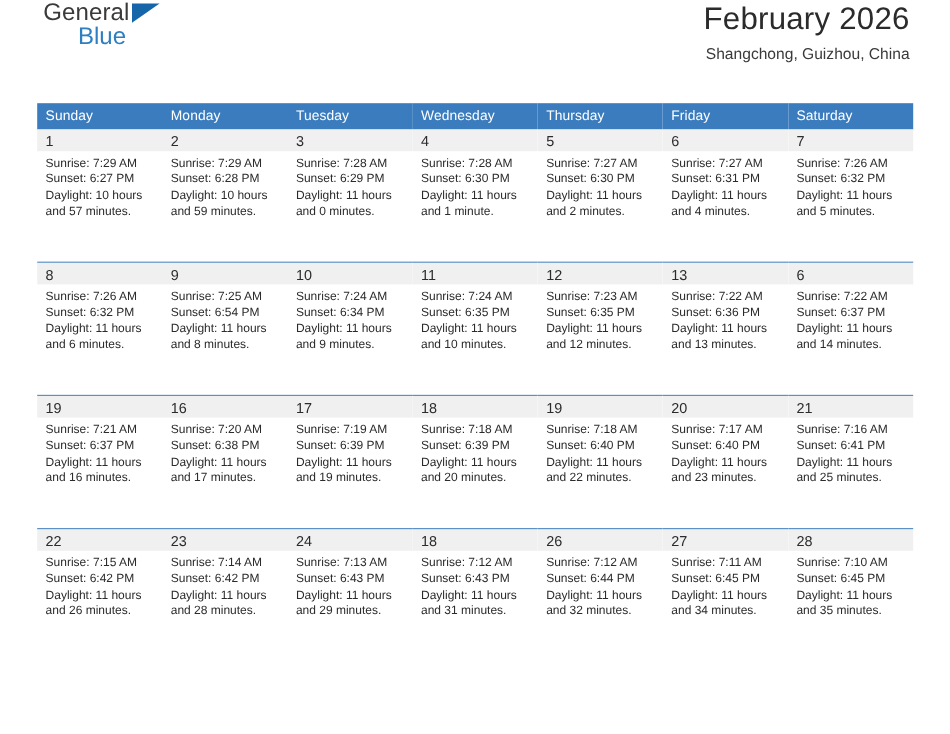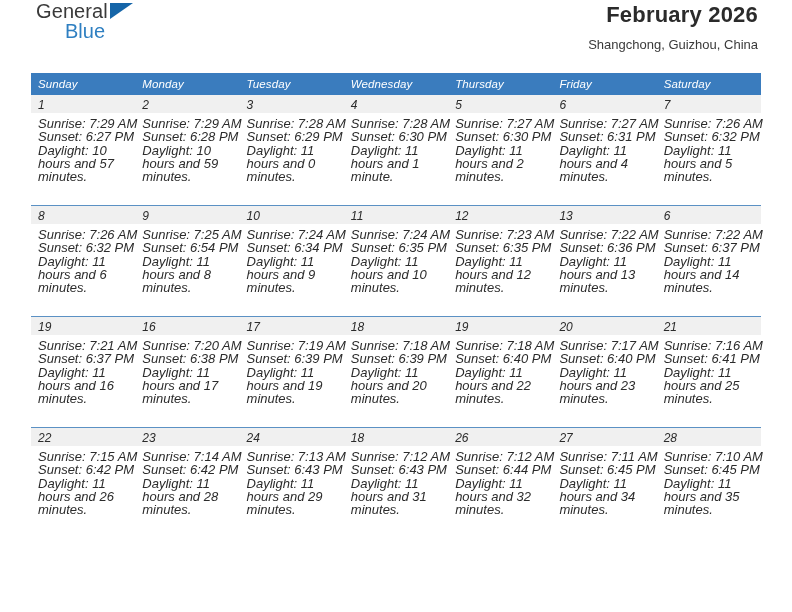--- a/index.html
+++ b/index.html
@@ -60,42 +60,41 @@
     height: 0;
     border-left: 23px solid #1565a8;
     border-bottom: 16px solid transparent;
   }
 
   .title-block {
     text-align: right;
     padding-right: 3px;
   }
   .cal-title {
-    font-size: 22px;
+    font-size: 26px;
     line-height: 30px;
     color: #2b2b2b;
-    font-weight: bold;
+    font-weight: normal;
     margin: 0;
     letter-spacing: 0.2px;
   }
   .cal-subtitle {
     font-size: 13px;
     line-height: 18px;
     color: #3a3a3a;
     margin: 6px 0 0 0;
     font-weight: normal;
   }
 
   
   .calendar {
     width: 730px;
     border-collapse: collapse;
     table-layout: fixed;
-    margin-top: 1px;
-    font-style: italic;
+    margin-top: 14px;
   }
   .calendar th {
     background: #3a7cbe;
     color: #ffffff;
     font-size: 11.5px;
     font-weight: normal;
     text-align: left;
     padding: 5px 0 5px 7px;
     height: 19px;
     box-sizing: border-box;
@@ -118,21 +117,21 @@
     font-size: 12px;
     line-height: 16px;
     color: #2b2b2b;
     padding: 2px 0 2px 7px;
     height: 18px;
     box-sizing: border-box;
   }
 
   .details {
     padding: 4px 6px 0 7px;
-    font-size: 13px;
+    font-size: 10px;
     line-height: 13.3px;
     color: #2b2b2b;
   }
   .details div {
     white-space: nowrap;
   }
   .details .daylight {
     white-space: normal;
   }
 </style>

